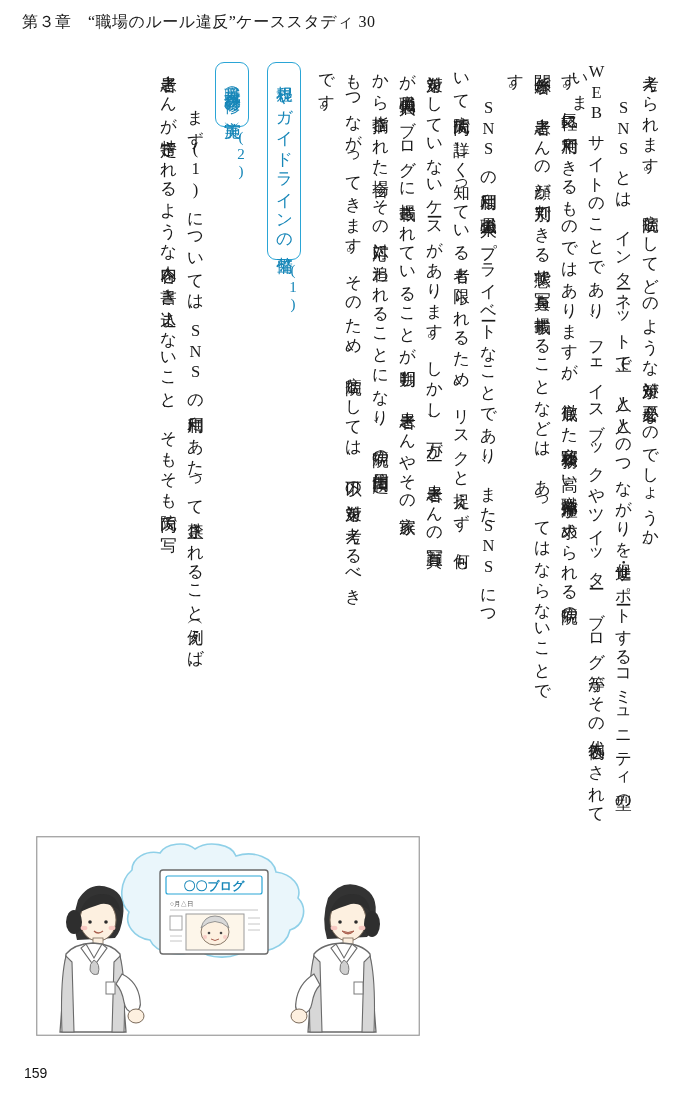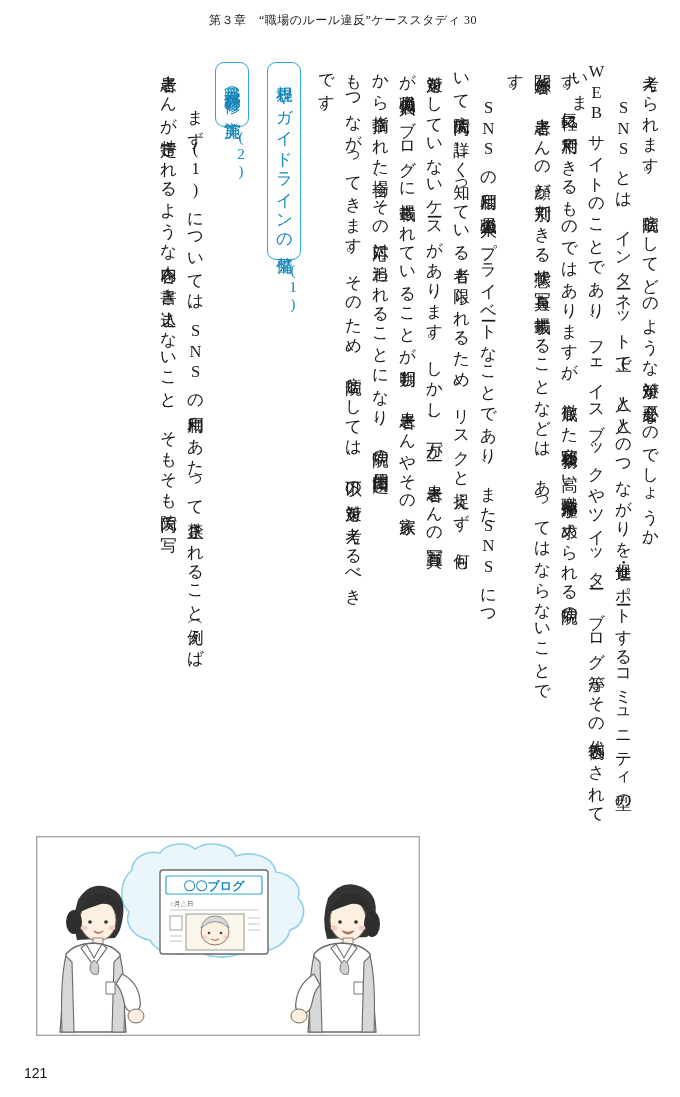--- a/index.html
+++ b/index.html
@@ -16,24 +16,23 @@
     overflow: hidden;
   }
 
   
   .page-header {
     position: absolute;
     top: 12px;
     left: 22px;
     right: 16px;
     height: 34px;
-    font-size: 12px;
+    font-size: 16px;
     letter-spacing: 0.5px;
     white-space: nowrap;
-    text-align: center;
   }
 
   
   .body-area {
     position: absolute;
     top: 62px;
     left: 22px;
     width: 636px;
     height: 760px;
     display: flex;
@@ -236,13 +235,13 @@
       <path d="M308 124 q7 4 4 14 q-6 2 -8 -4 q-1 -6 4 -10 Z" fill="#cfcfcf" stroke="#7a7a7a" stroke-width="1"></path>
       <path d="M278 120 q-6 24 -4 76 l12 0 l-2 -70 Z" fill="#d7d7d7" stroke="#6a6a6a" stroke-width="1.1"></path>
       <path d="M334 120 q6 24 4 76 l-12 0 l2 -70 Z" fill="#d7d7d7" stroke="#6a6a6a" stroke-width="1.1"></path>
       <path d="M278 138 q-16 10 -18 28 q-2 10 6 11 q8 1 10 -10 q2 -12 8 -18 Z" fill="#ffffff" stroke="#6a6a6a" stroke-width="1.2"></path>
       <ellipse cx="263" cy="180" rx="8" ry="7" fill="#fdf0e0" stroke="#7a6a5a" stroke-width="1"></ellipse>
       <rect x="318" y="146" width="9" height="12" fill="#ffffff" stroke="#7a7a7a" stroke-width="1"></rect>
     </g>
   </svg>
 </div>
 
-<div class="folio">121</div>
+<div class="folio">159</div>
 
 </body></html>

